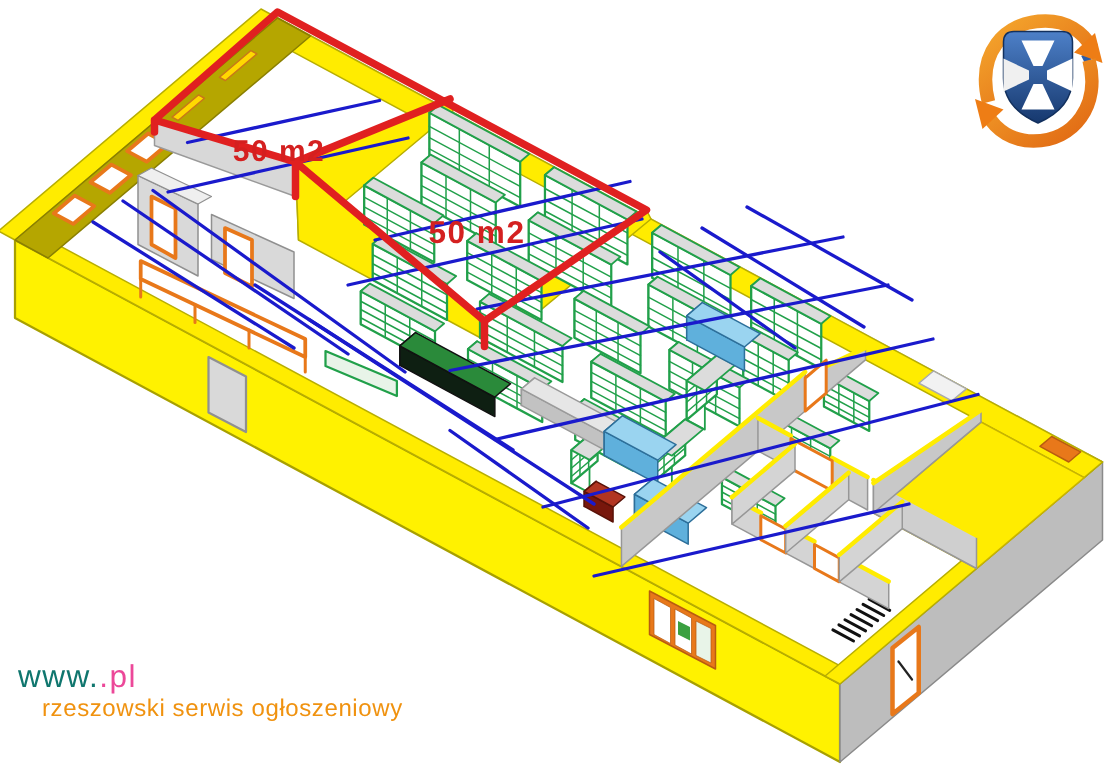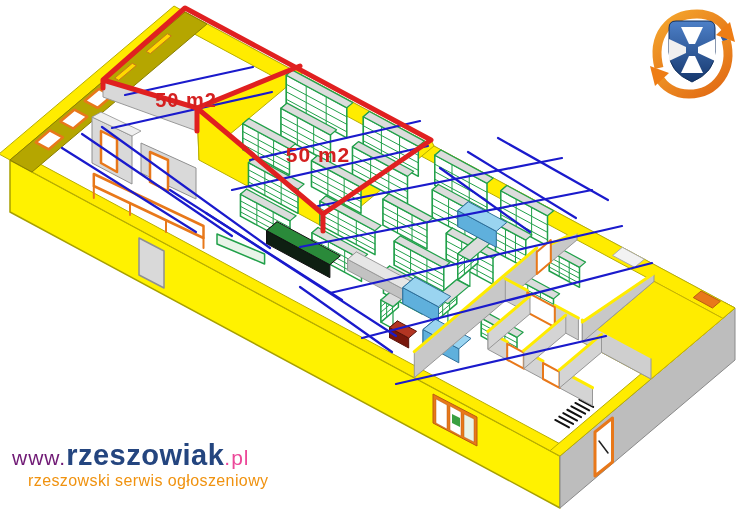--- a/index.html
+++ b/index.html
@@ -371,19 +371,18 @@
         <polygon points="-3,-6 -11,-23 11,-23 3,-6" fill="#ffffff"></polygon>
         <polygon points="-3,-6 -11,-23 11,-23 3,-6" fill="#ffffff" transform="rotate(90)"></polygon>
         <polygon points="-3,-6 -11,-23 11,-23 3,-6" fill="#ffffff" transform="rotate(180)"></polygon>
         <polygon points="-3,-6 -11,-23 11,-23 3,-6" fill="#f0f0f0" transform="rotate(270)"></polygon>
       </g>
     </g>
   </svg>
 
   <div id="watermark">
     <div id="wm-line1">
-      <span class="wm-prefix" style="color: #701a75;">www.</span>
-        <span class="wm-name" style="color: rgb(36, 69, 127);">rzeszowiak</span>
+      <span class="wm-prefix" style="color: #0f766e;">www.</span>
         <span class="wm-tld" style="color: #ec4899;">.pl</span>
     </div>
     <div id="wm-line2" style="color: rgb(240, 146, 15);">rzeszowski serwis ogłoszeniowy</div>
   </div>
 </div>
 
 </body></html>

